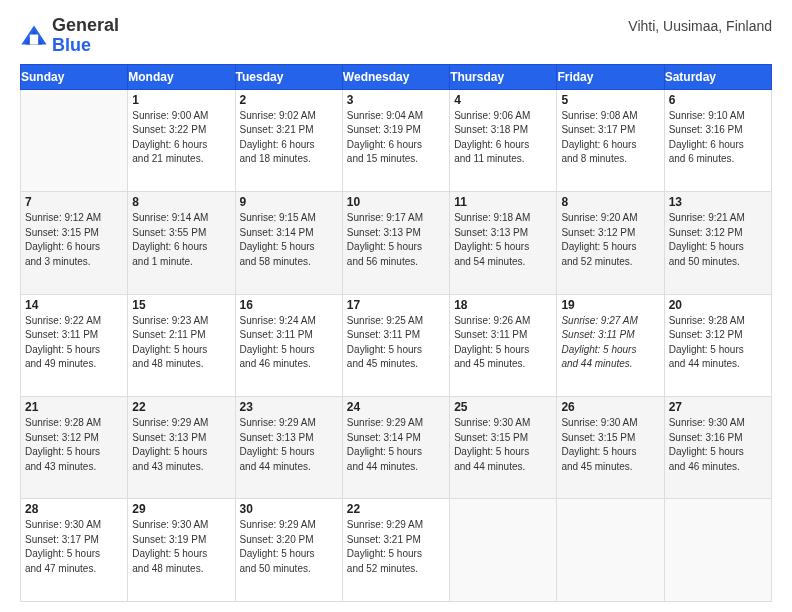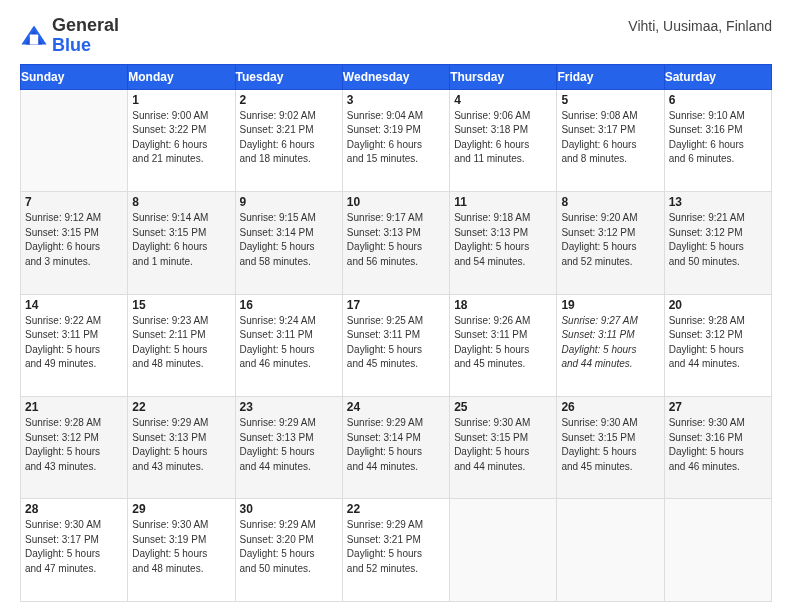--- a/index.html
+++ b/index.html
@@ -178,21 +178,21 @@
           <td>
             <span class="day-number">7</span>
             <div class="day-info" style="white-space: pre-line;">Sunrise: 9:12 AM
 Sunset: 3:15 PM
 Daylight: 6 hours
 and 3 minutes.</div>
           </td>
           <td>
             <span class="day-number">8</span>
             <div class="day-info" style="white-space: pre-line;">Sunrise: 9:14 AM
-Sunset: 3:15 PM
+Sunset: 3:55 PM
 Daylight: 6 hours
 and 1 minute.</div>
           </td>
           <td>
             <span class="day-number">9</span>
             <div class="day-info" style="white-space: pre-line;">Sunrise: 9:15 AM
 Sunset: 3:14 PM
 Daylight: 5 hours
 and 58 minutes.</div>
           </td>

